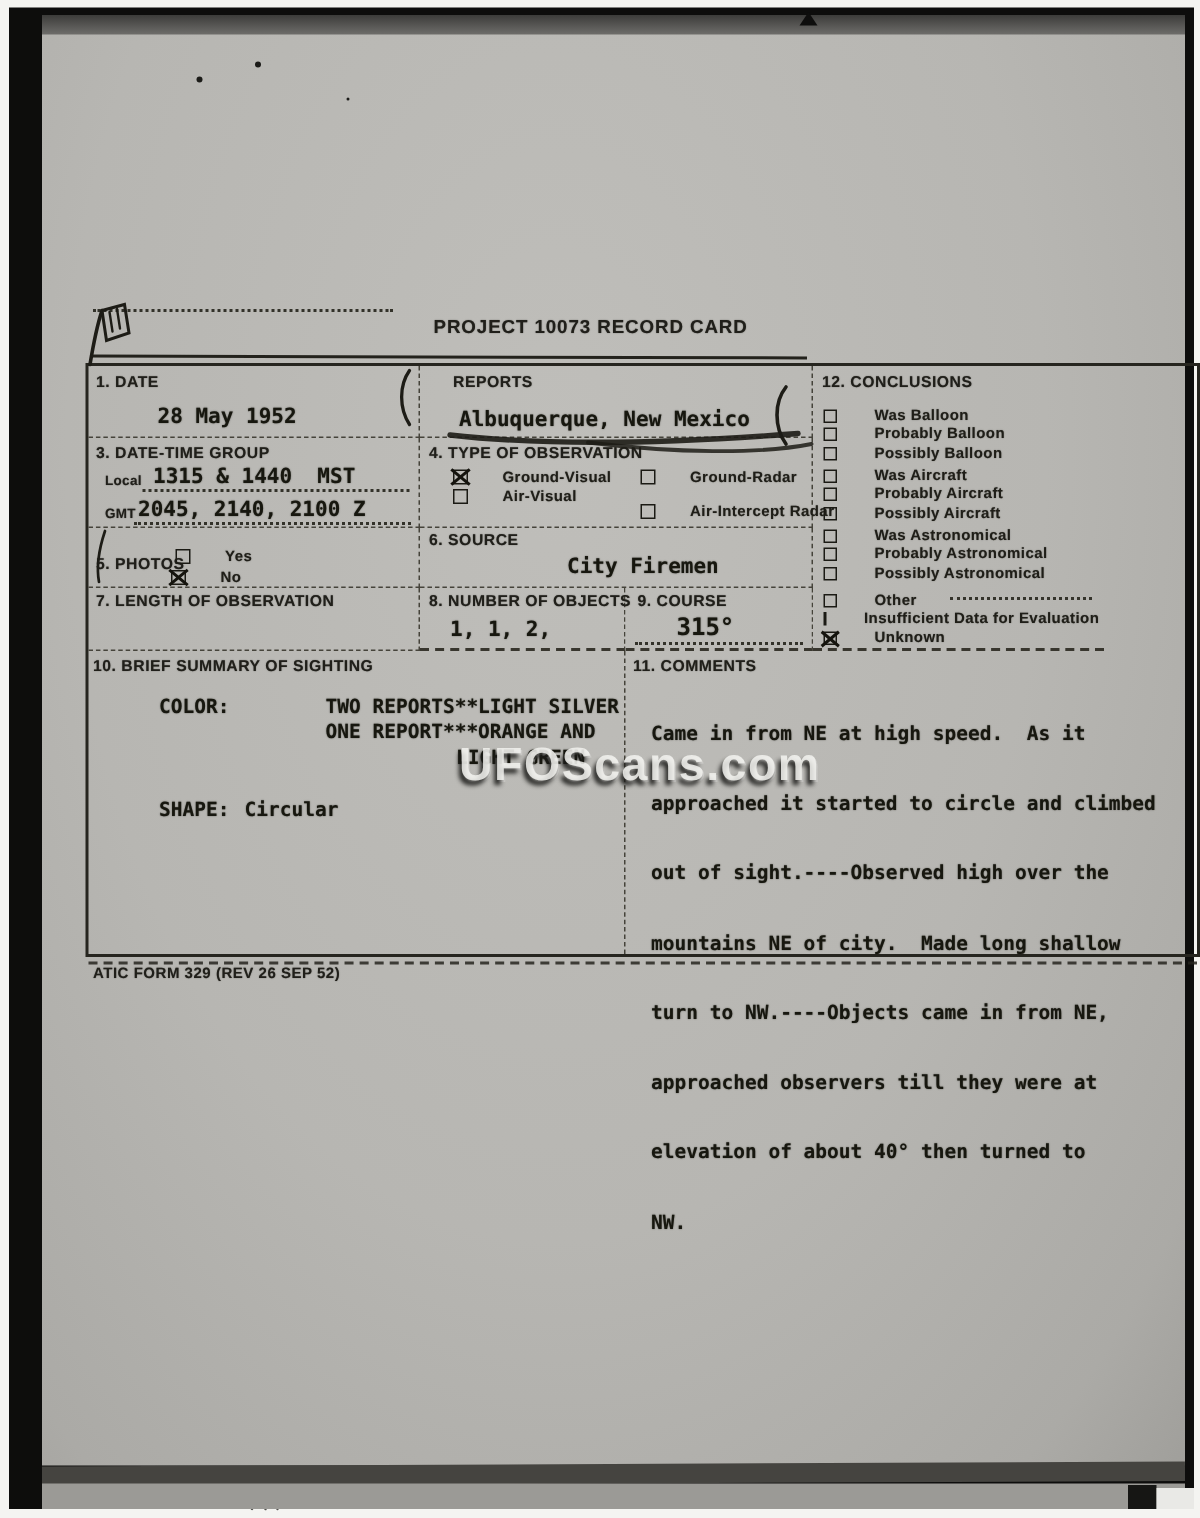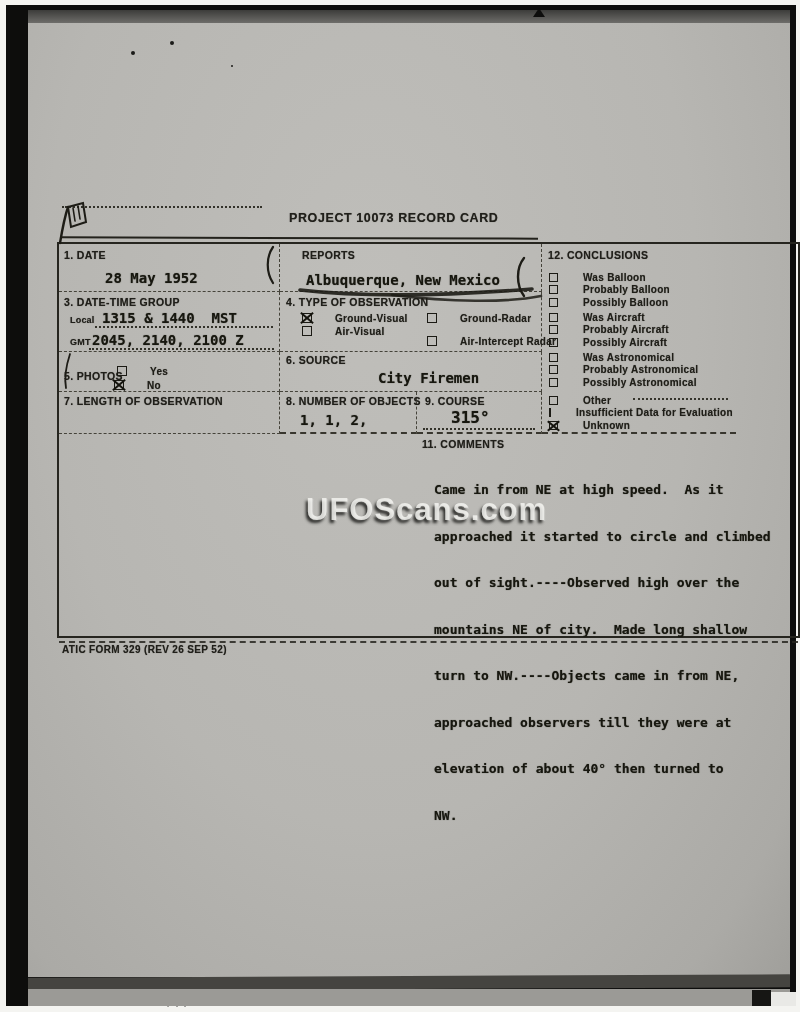--- a/index.html
+++ b/index.html
@@ -201,20 +201,29 @@
             <span class="checkbox sm"></span>
             <span>Probably Astronomical</span>
           </div>
         <div class="c-item">
             <span class="checkbox sm"></span>
             <span>Possibly Astronomical</span>
           </div>
       </div>
     </div>
 
+    <div class="cell no-b" style="left:0;top:190px;width:358px;height:202px;">
+      <div class="lbl" style="left:3px;top:4px;">10. BRIEF SUMMARY OF SIGHTING</div>
+      <div class="typed" style="left:47px;top:30px;">COLOR:</div>
+      <div class="typed" style="left:158px;top:30px;">TWO REPORTS**LIGHT SILVER</div>
+      <div class="typed" style="left:158px;top:47px;">ONE REPORT***ORANGE AND</div>
+      <div class="typed" style="left:245px;top:64px;">LIGHT GREEN</div>
+      <div class="typed" style="left:47px;top:99px;">SHAPE:</div>
+      <div class="typed" style="left:104px;top:99px;">Circular</div>
+    </div>
 
     <div class="cell no-r no-b" style="left:358px;top:190px;width:323px;height:202px;">
       <div class="lbl" style="left:5px;top:4px;">11. COMMENTS</div>
       <div class="typed comments-text" style="left:17px;top:18px;width:330px;overflow:visible;">
         <div>Came in from NE at high speed.  As it</div>
         <div>approached it started to circle and climbed</div>
         <div>out of sight.----Observed high over the</div>
         <div>mountains NE of city.  Made long shallow</div>
         <div>turn to NW.----Objects came in from NE,</div>
         <div>approached observers till they were at</div>

